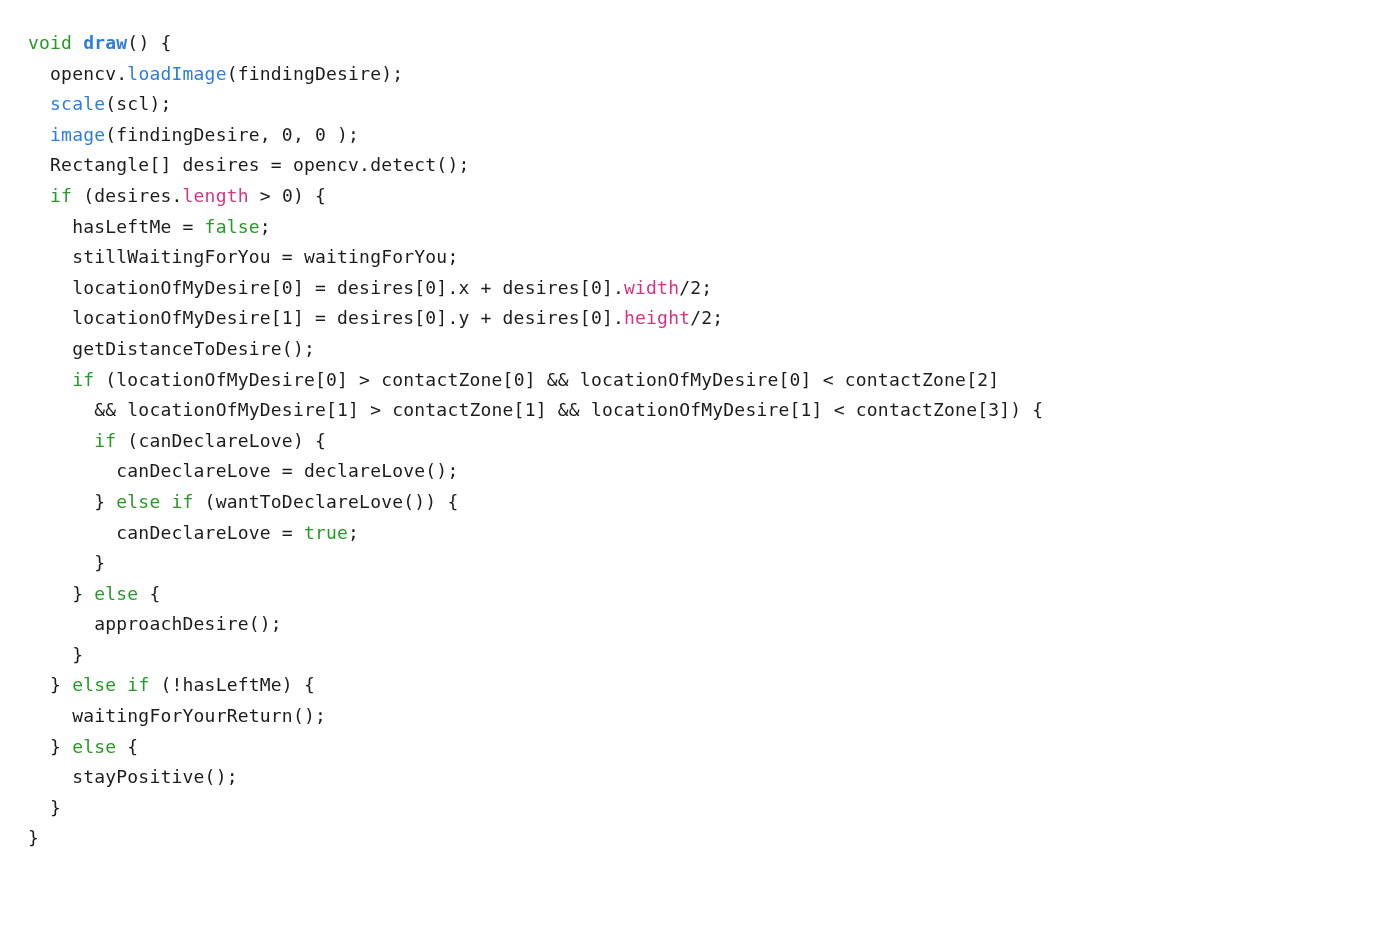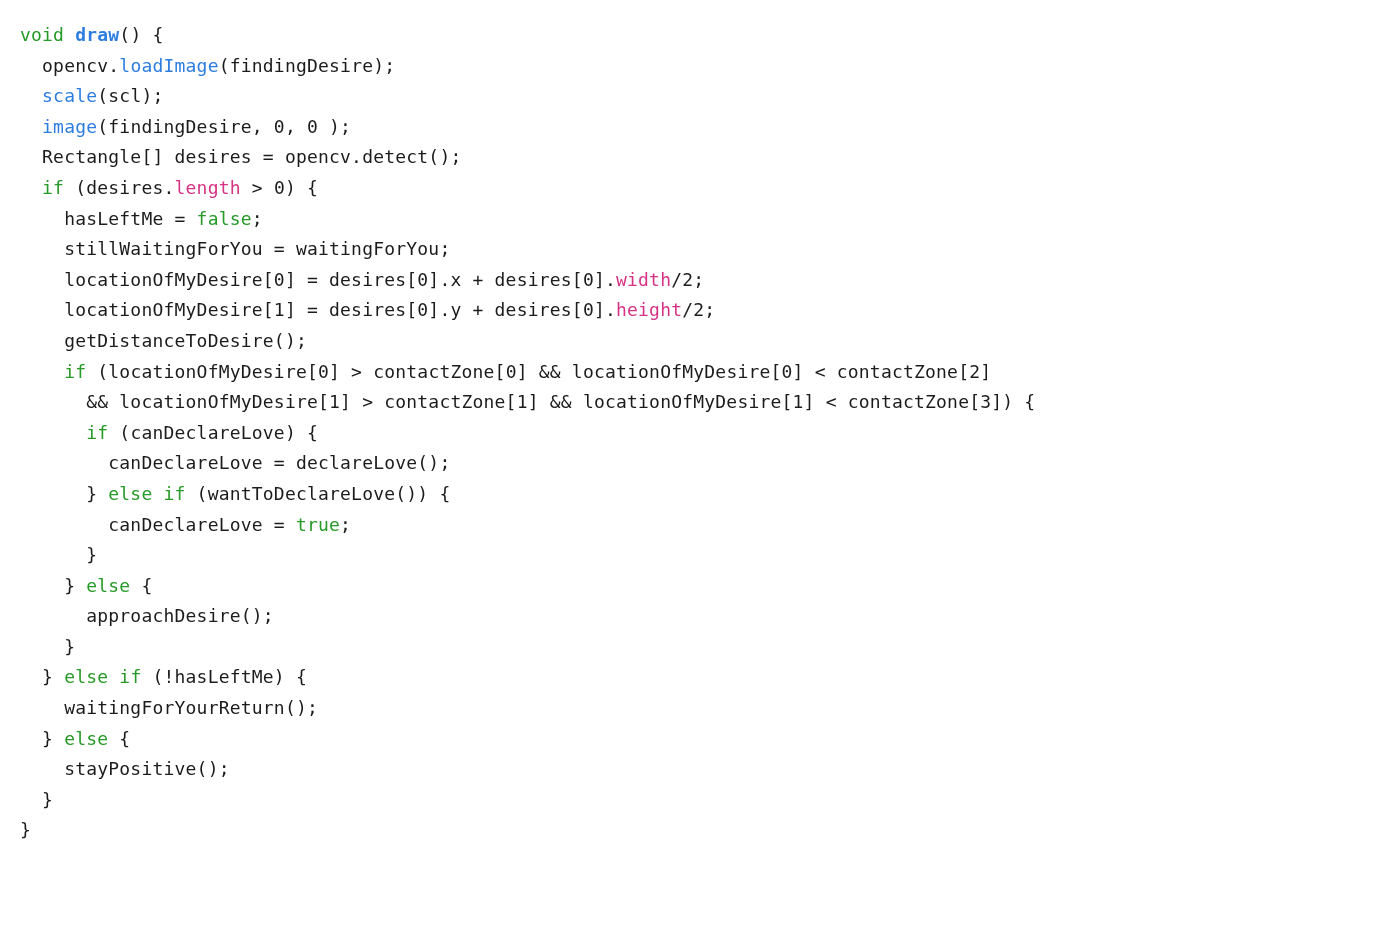--- a/index.html
+++ b/index.html
@@ -6,21 +6,21 @@
     margin: 0;
     padding: 20px;
     background: #ffffff;
     font-family: "SF Mono", "Menlo", "Consolas", "DejaVu Sans Mono", monospace;
     font-size: 18px;
     line-height: 1.7;
     color: #1c1c1c;
     letter-spacing: 0.2px;
   }
   pre {
-    margin: 0;
+    margin: 8px;
     white-space: pre;
   }
   .kw   { color: #269a26; }          
   .type { color: #269a26; }          
   .fn   { color: #2d7de0; }          
   .boldfn { color: #2d7de0; font-weight: bold; }
   .const{ color: #269a26; }          
   .prop { color: #d63384; }          
   .n    { color: #1c1c1c; }
 </style>

